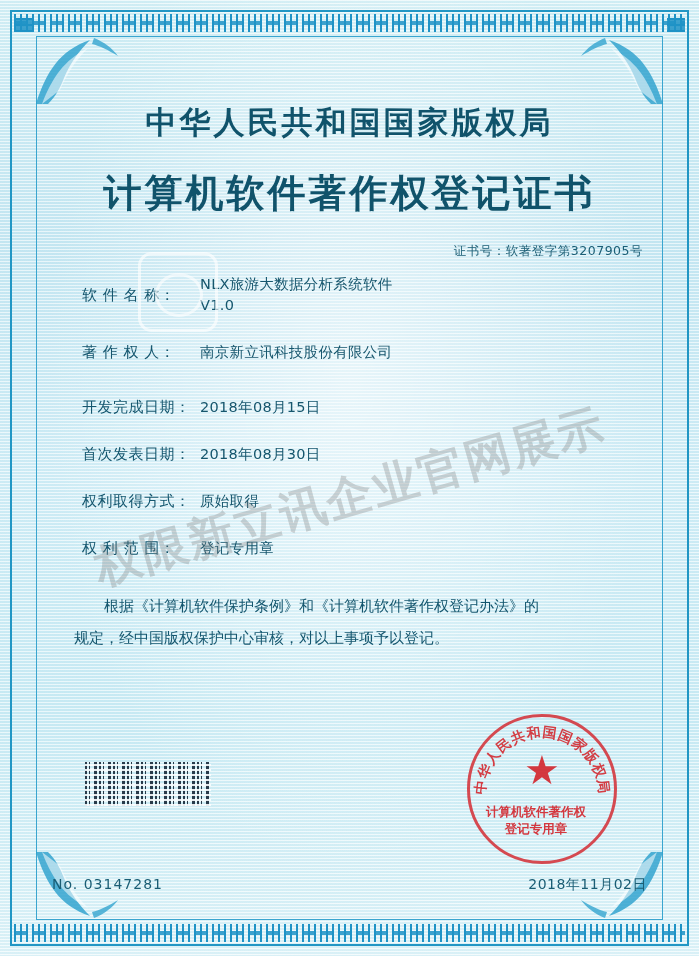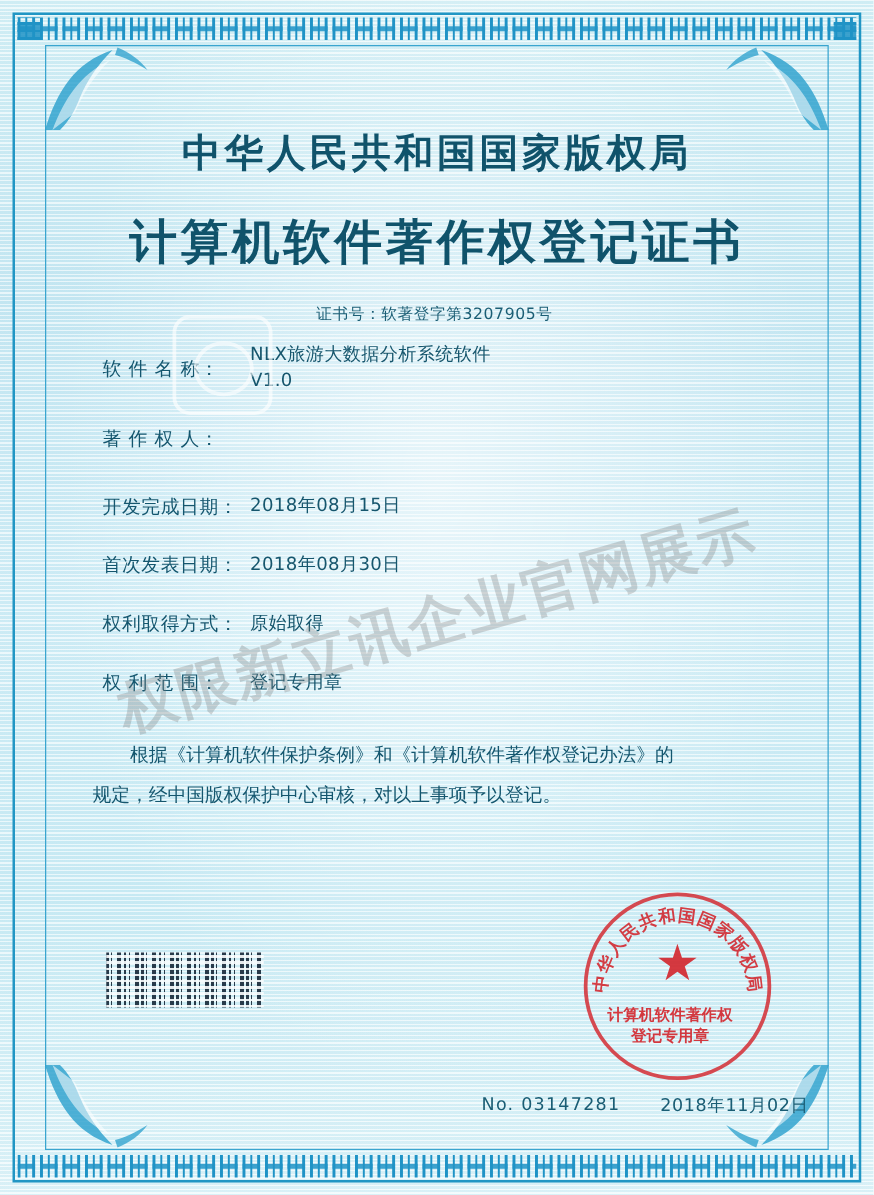--- a/index.html
+++ b/index.html
@@ -118,21 +118,21 @@
   .title-sub {
     text-align: center;
     font-size: 38px;
     letter-spacing: 3px;
     font-weight: bold;
     color: #10536b;
     margin-top: 24px;
     font-family: "DejaVu Serif", serif;
   }
   .cert-no {
-    text-align: center;
+    text-align: right;
     font-size: 12.5px;
     color: #1b5e75;
     margin-top: 24px;
     padding-right: 4px;
     letter-spacing: 0.5px;
     font-family: "DejaVu Sans", sans-serif;
   }
   .fields {
     margin-top: 14px;
     padding-left: 30px;
@@ -247,26 +247,25 @@
     font-weight: bold;
     opacity: 0.9;
   }
 
   .footer {
     position: absolute;
     left: 52px;
     right: 52px;
     bottom: 62px;
     display: flex;
-    justify-content: flex-end;
+    justify-content: space-between;
     font-size: 14px;
     color: #1a5d74;
     font-family: "DejaVu Sans", sans-serif;
     letter-spacing: 1px;
-    gap: 32px;
   }
   .footer .date { letter-spacing: 0.5px; }
 
   .watermark {
     position: absolute;
     left: 50%;
     top: 52%;
     transform: translate(-50%, -50%) rotate(-16deg);
     font-size: 46px;
     color: rgba(120,120,120,0.30);
@@ -344,20 +343,21 @@
       <div class="field-row gap-mid">
         <div class="field-label lbl-w1">软 件 名 称：</div>
         <div class="field-value">
           <span>NLX旅游大数据分析系统软件</span>
           <span class="line2">V1.0</span>
         </div>
       </div>
 
       <div class="field-row gap-big">
         <div class="field-label lbl-w1">著 作 权 人：</div>
+        <div class="field-value">南京新立讯科技股份有限公司</div>
       </div>
 
       <div class="field-row gap-mid">
         <div class="field-label lbl-w2">开发完成日期：</div>
         <div class="field-value">2018年08月15日</div>
       </div>
 
       <div class="field-row gap-mid">
         <div class="field-label lbl-w2">首次发表日期：</div>
         <div class="field-value">2018年08月30日</div>

